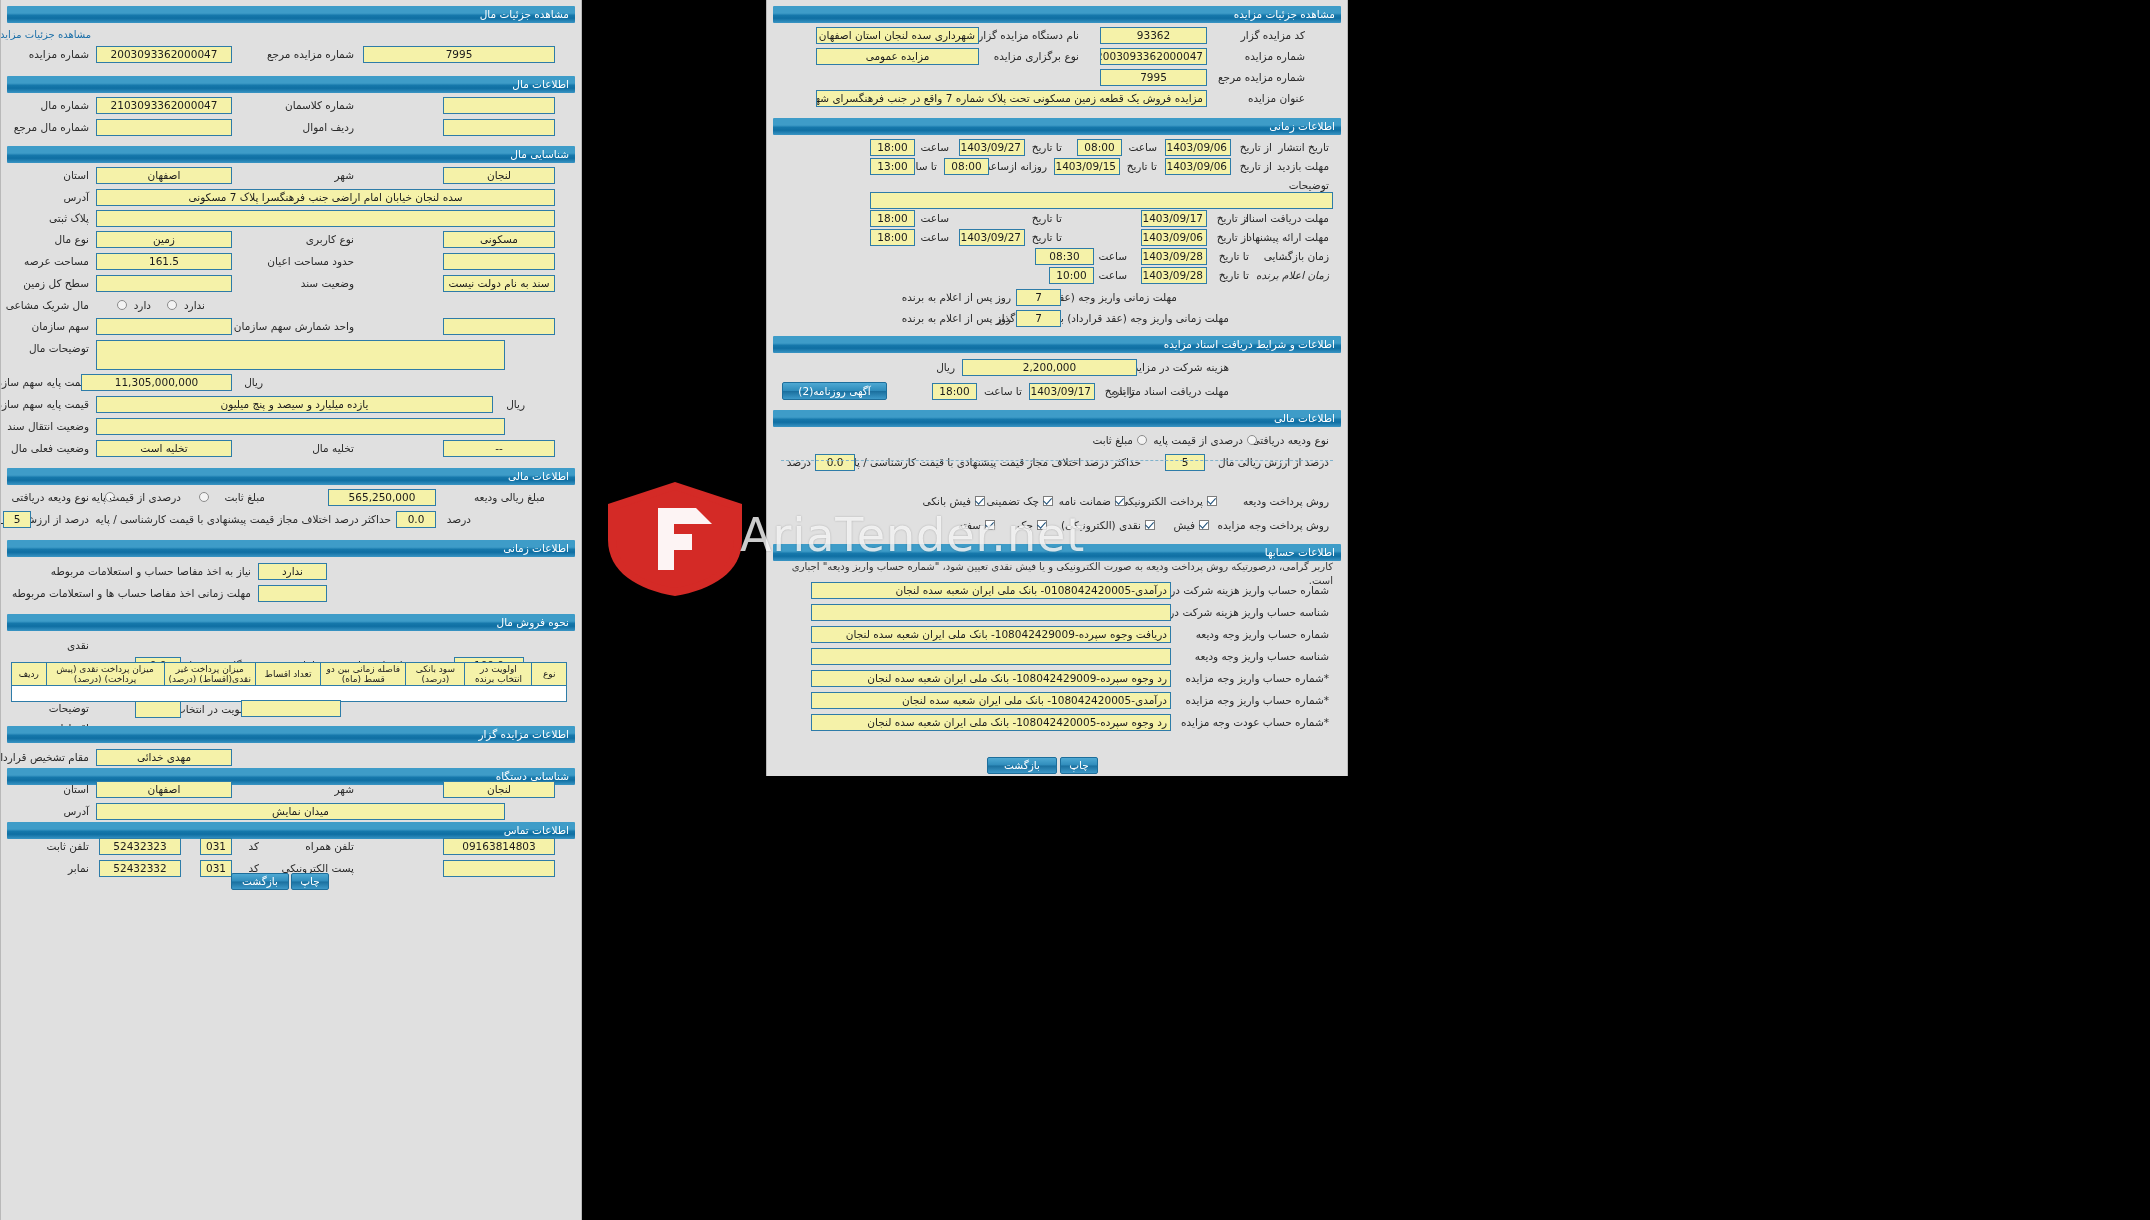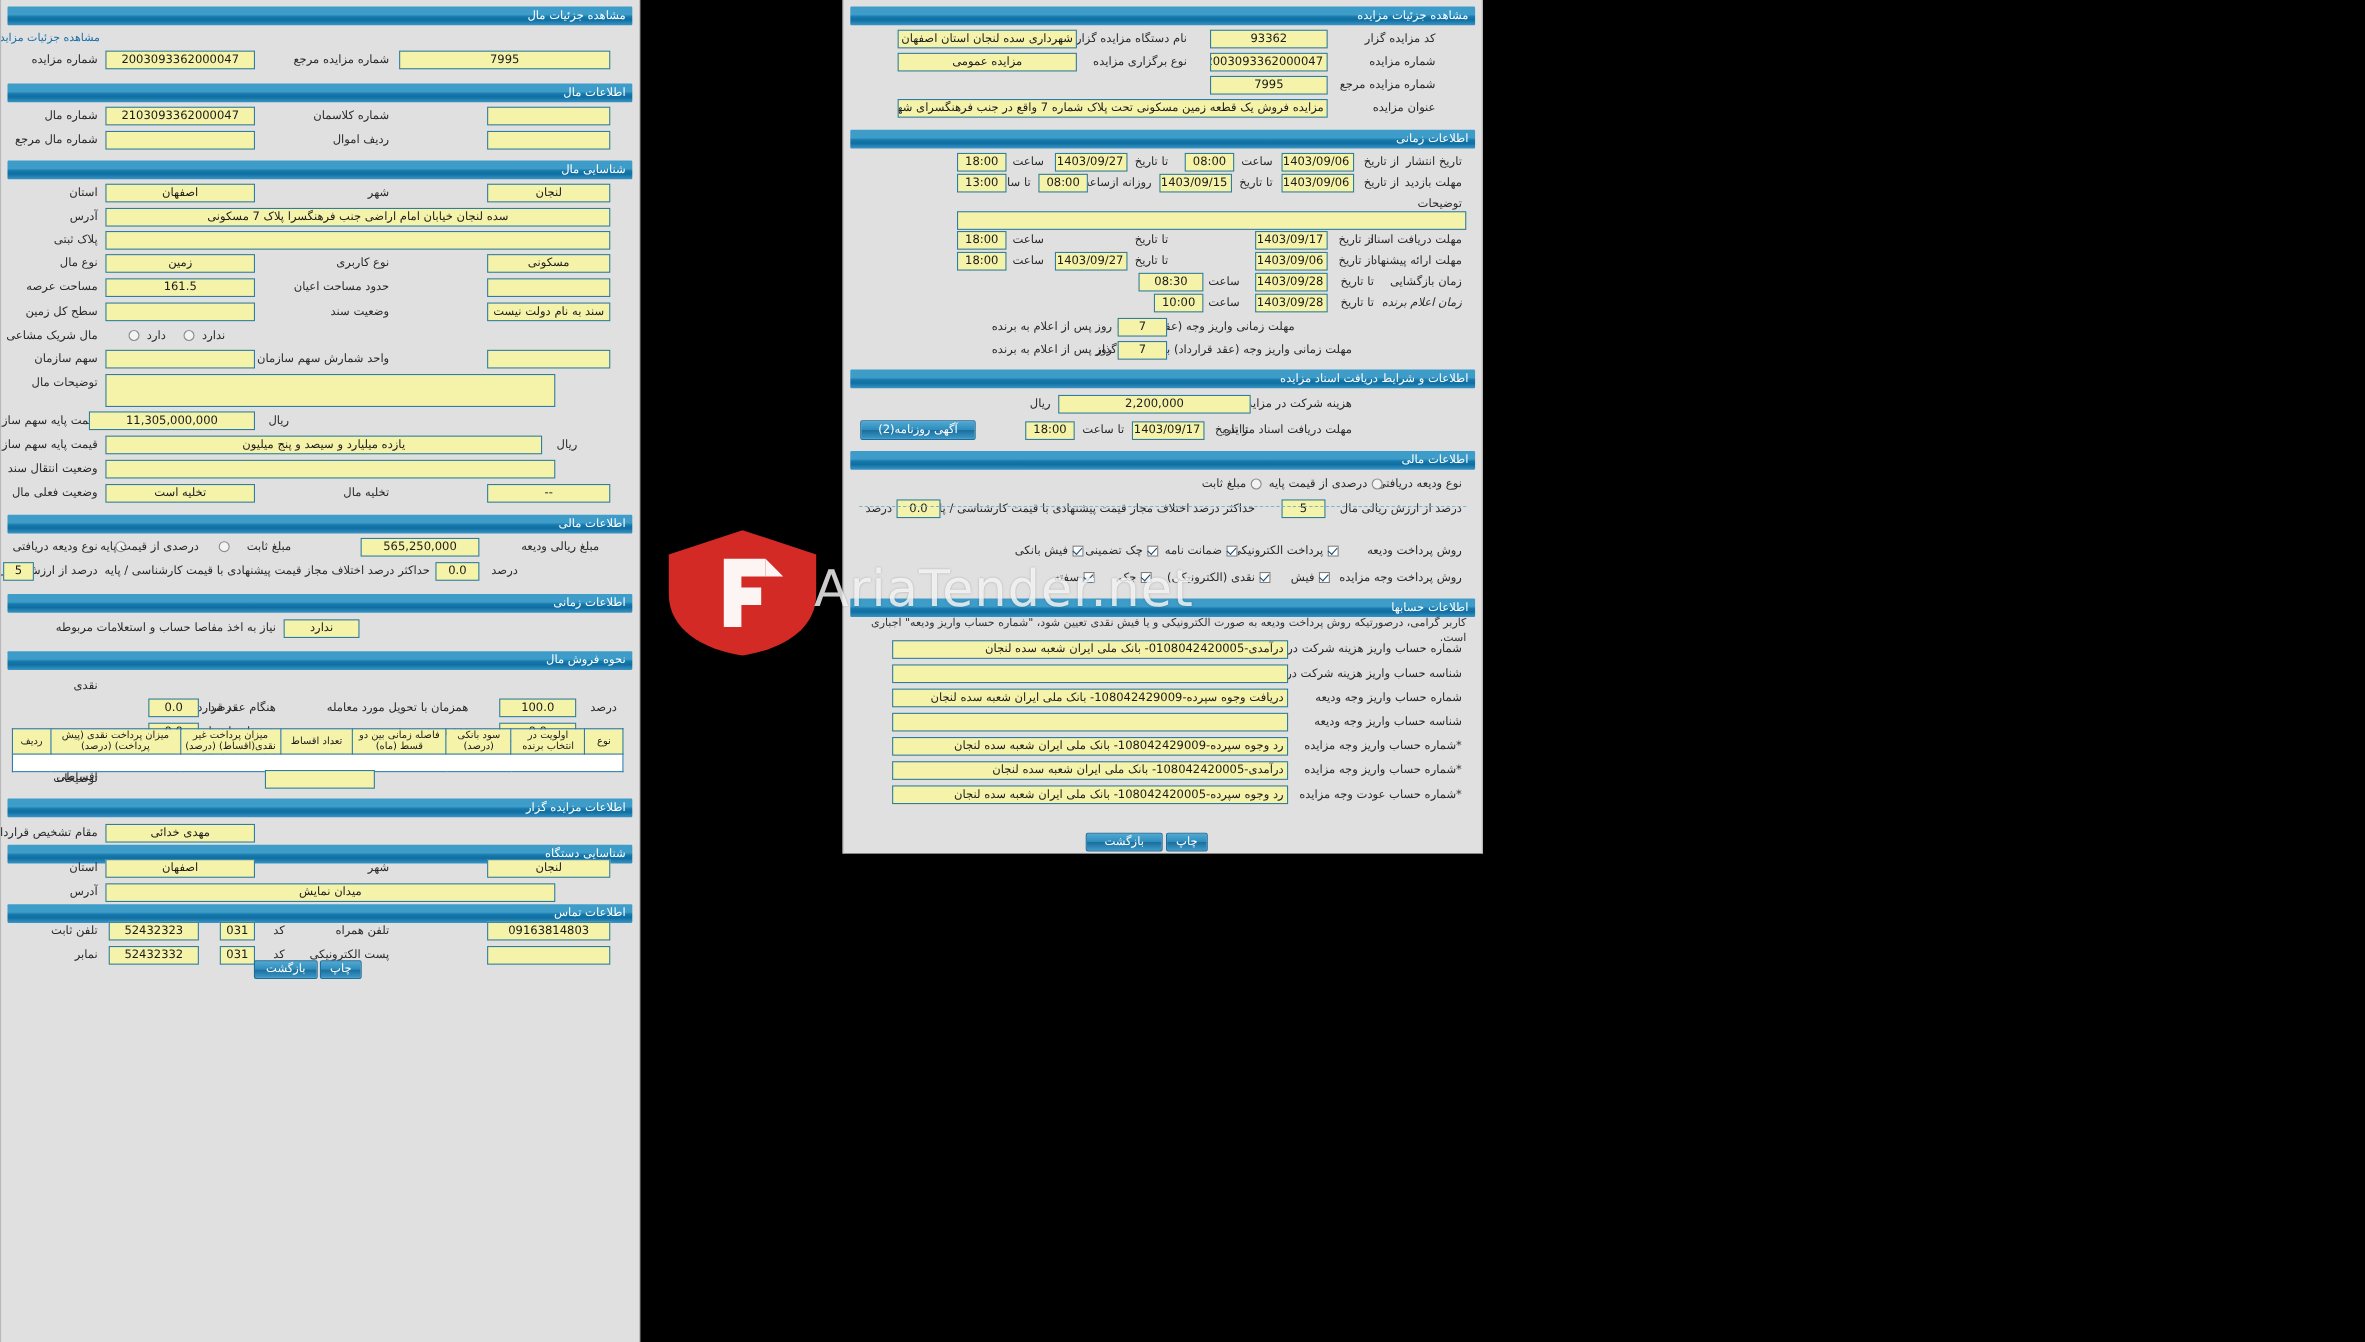--- a/index.html
+++ b/index.html
@@ -288,20 +288,24 @@
       <div class="fld ct" style="right:145px; top:1px; width:40px;">0.0</div>
       <div class="unit" style="right:110px; top:1px;">درصد</div>
     </div>
 
     <div class="sect-head" style="margin-top:8px;">
       <span>اطلاعات زمانی</span>
     </div>
     <div class="row" style="height:24px;">
       <div class="lbl" style="right:330px; top:3px;">نیاز به اخذ مفاصا حساب و استعلامات مربوطه</div>
       <div class="fld ct" style="right:254px; top:3px; width:69px;">ندارد</div>
+    </div>
+    <div class="row" style="height:22px;">
+      <div class="lbl" style="right:330px; top:1px;">مهلت زمانی اخذ مفاصا حساب ها و استعلامات مربوطه</div>
+      <div class="fld ct" style="right:254px; top:1px; width:69px;"></div>
     </div>
 
     <div class="sect-head" style="margin-top:8px;">
       <span>نحوه فروش مال</span>
     </div>
     <div class="row" style="height:22px;">
       <div class="lbl" style="right:492px; top:3px;">نقدی</div>
     </div>
     <div class="row" style="height:22px;">
       <div class="lbl" style="right:330px; top:1px;">هنگام عقد قرارداد</div>

